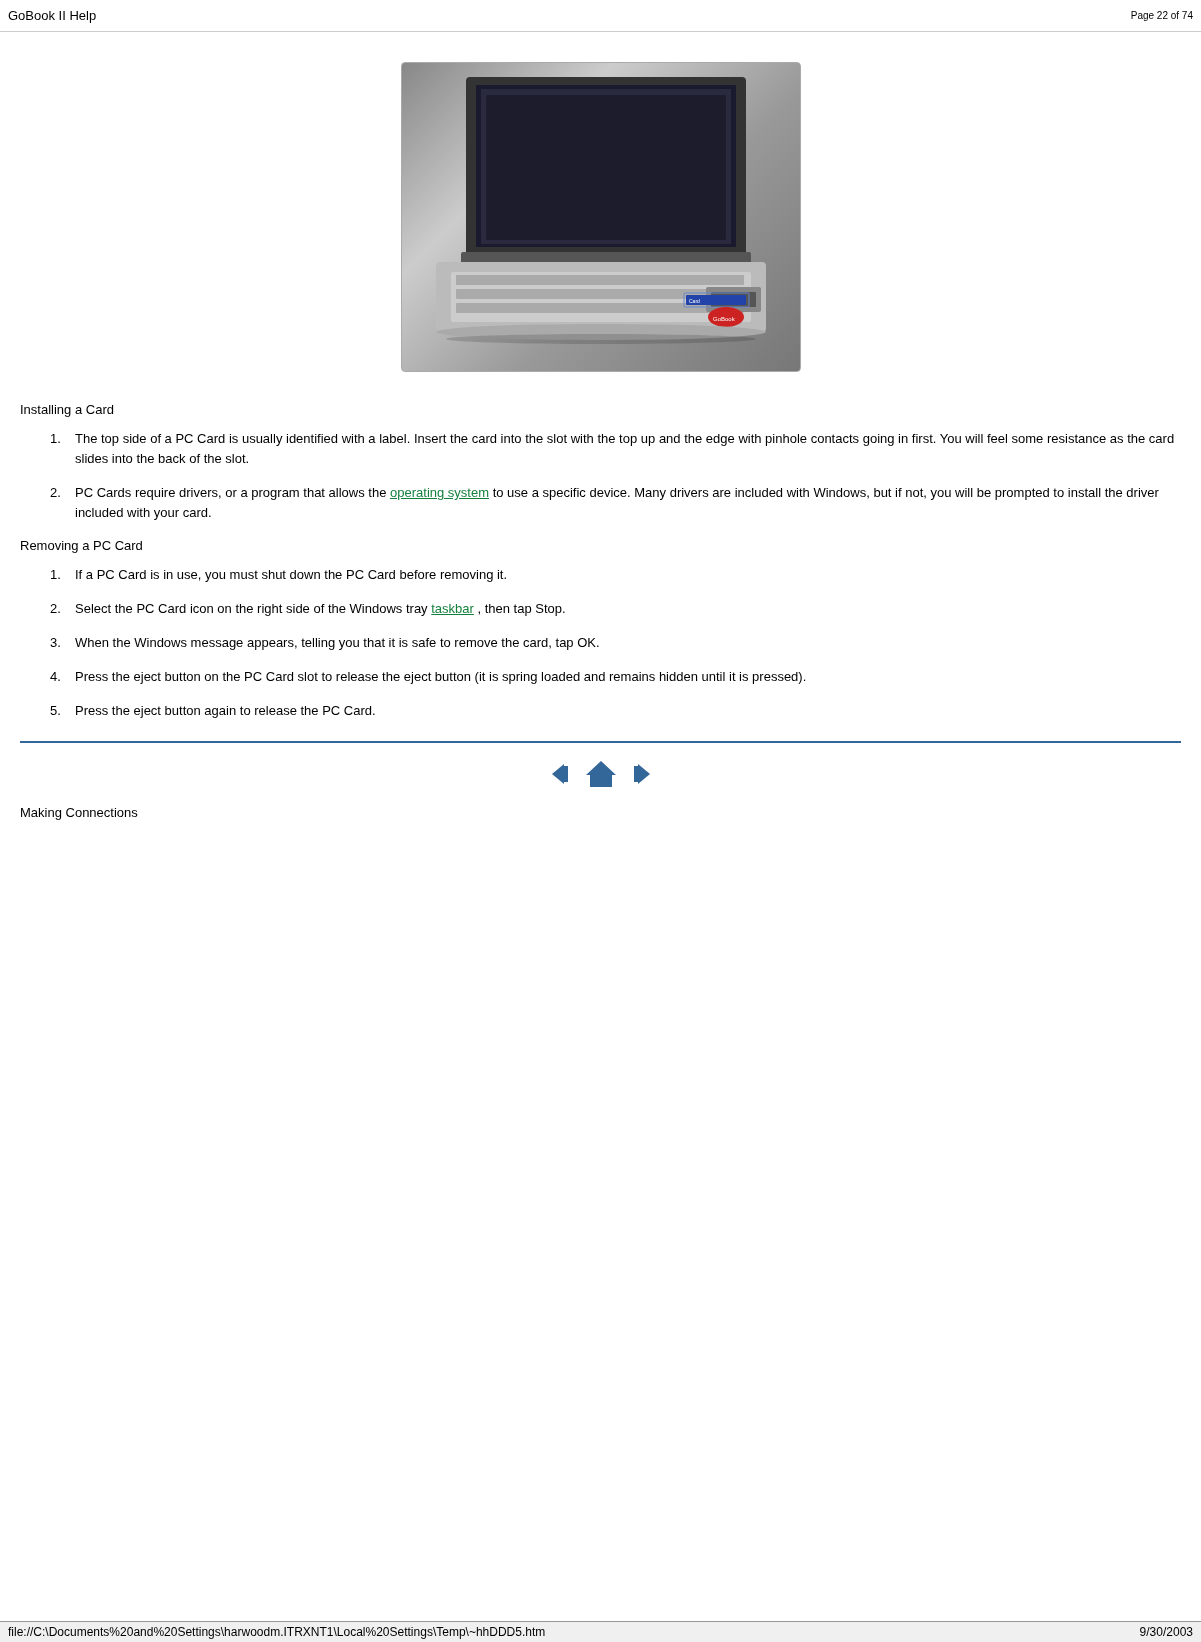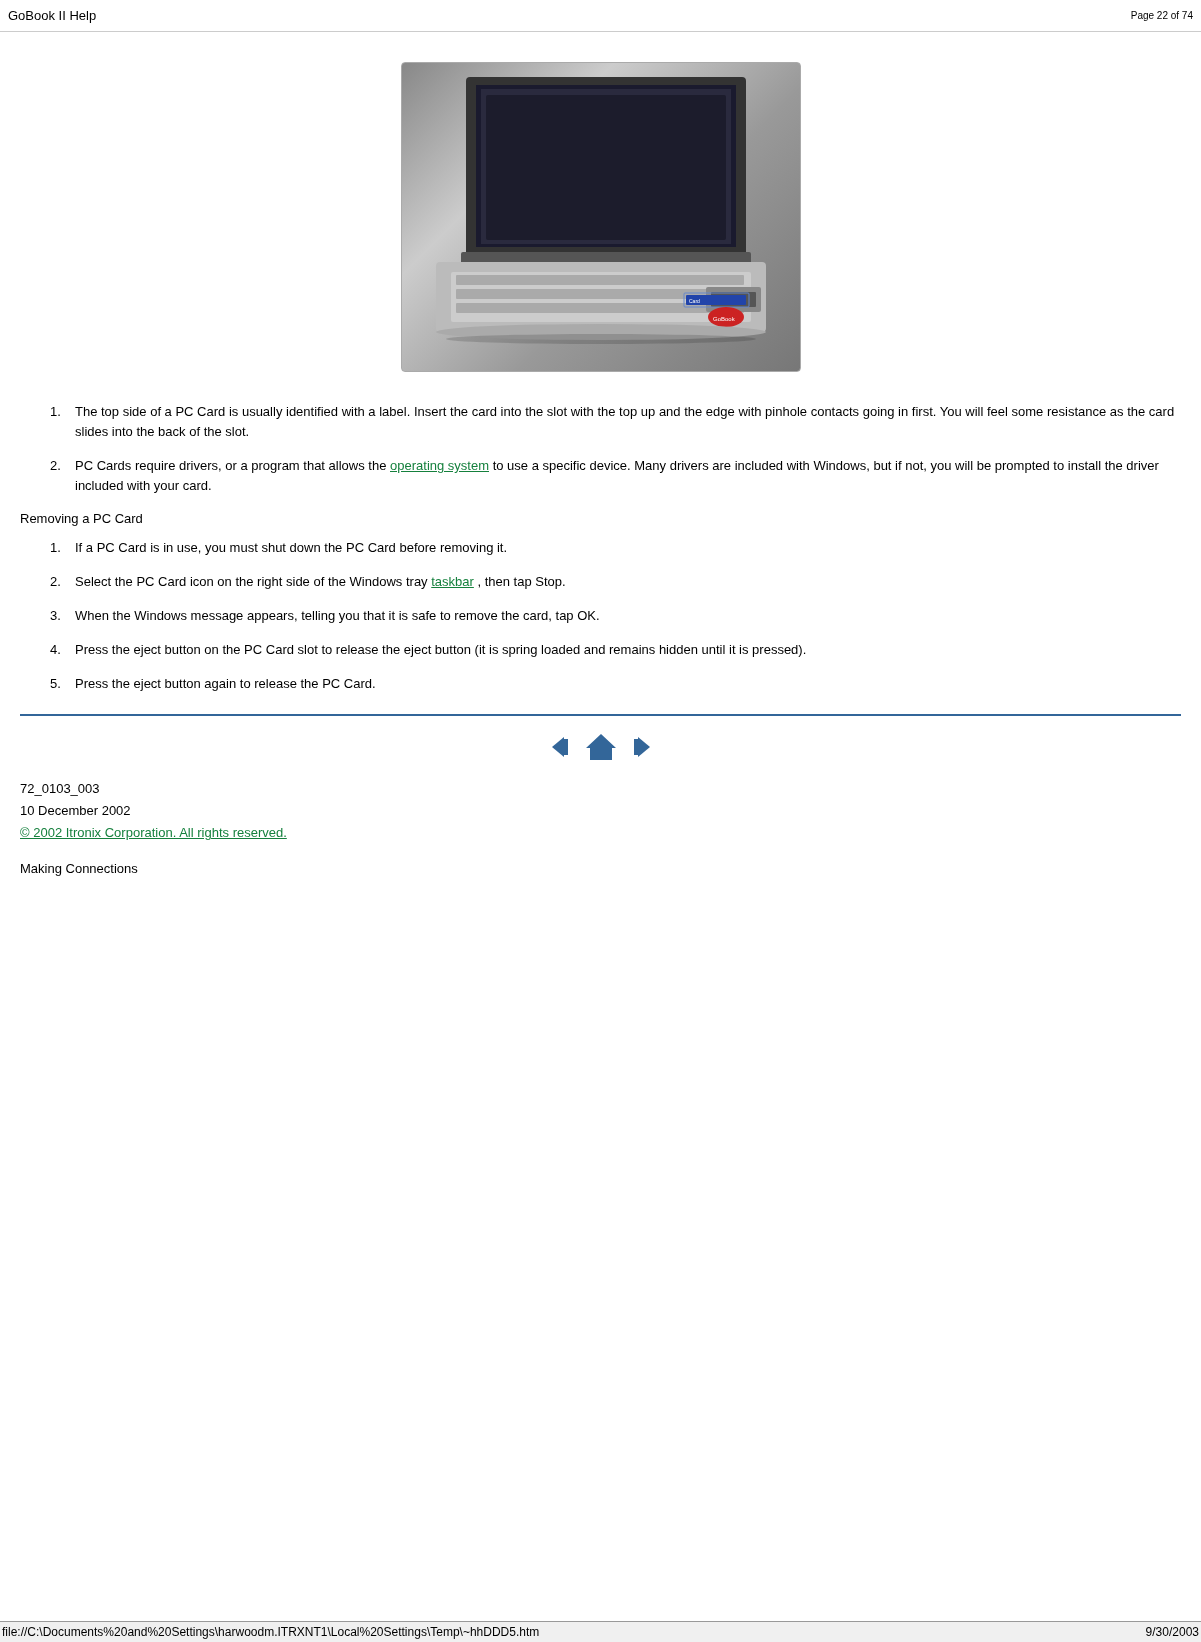--- a/index.html
+++ b/index.html
@@ -144,21 +144,21 @@
 
     
     .status-bar {
       position: fixed;
       bottom: 0;
       left: 0;
       width: 1201px;
       display: flex;
       justify-content: space-between;
       align-items: center;
-      padding: 3px 2px;
+      padding: 3px 8px;
       border-top: 1px solid #999;
       background: #f0f0f0;
       font-size: 12px;
     }
   </style>
 </head>
 <body>
 
 <div class="header-bar">
   <span class="header-title">GoBook II Help</span>
@@ -198,20 +198,21 @@
         <ellipse cx="320" cy="250" rx="18" ry="10" fill="#cc2222"></ellipse>
         <text x="307" y="254" font-size="6" fill="#fff">GoBook</text>
 
         <ellipse cx="195" cy="265" rx="165" ry="8" fill="#aaa"></ellipse>
 
         <ellipse cx="195" cy="272" rx="155" ry="5" fill="rgba(0,0,0,0.15)"></ellipse>
       </svg>
     </div>
   </div>
 
+  <div class="section-heading">Installing a Card</div>
 
   <div class="numbered-list">
     <div class="list-item">
       <span class="list-num">1.</span>
       <span class="list-text">The top side of a PC Card is usually identified with a label. Insert the card into the slot with the top up and the edge with pinhole contacts going in first. You will feel some resistance as the card slides into the back of the slot.</span>
     </div>
     <div class="list-item">
       <span class="list-num">2.</span>
       <span class="list-text">
         <span>PC Cards require drivers, or a program that allows the </span><a href="#">operating system</a><span> to use a specific device. Many drivers are included with Windows, but if not, you will be prompted to install the driver included with your card.</span>
@@ -263,27 +264,20 @@
       </svg>
     </div>
     <div class="nav-icon">
       <svg width="30" height="28" viewBox="0 0 30 28" xmlns="http://www.w3.org/2000/svg">
         <rect x="8" y="6" width="4" height="16" fill="#336699"></rect>
         <polygon points="12,4 24,14 12,24" fill="#336699"></polygon>
       </svg>
     </div>
   </div>
 
-  <div class="footer-info">
-    <div>72_0103_003</div>
-    <div>10 December 2002</div>
-    <div>
-      <a href="#">© 2002 Itronix Corporation.  All rights reserved.</a>
-    </div>
-  </div>
 
   <div class="making-connections">Making Connections</div>
 
 </div>
 
 <div class="status-bar">
   <span>file://C:\Documents%20and%20Settings\harwoodm.ITRXNT1\Local%20Settings\Temp\~hhDDD5.htm</span>
   <span>9/30/2003</span>
 </div>
 

